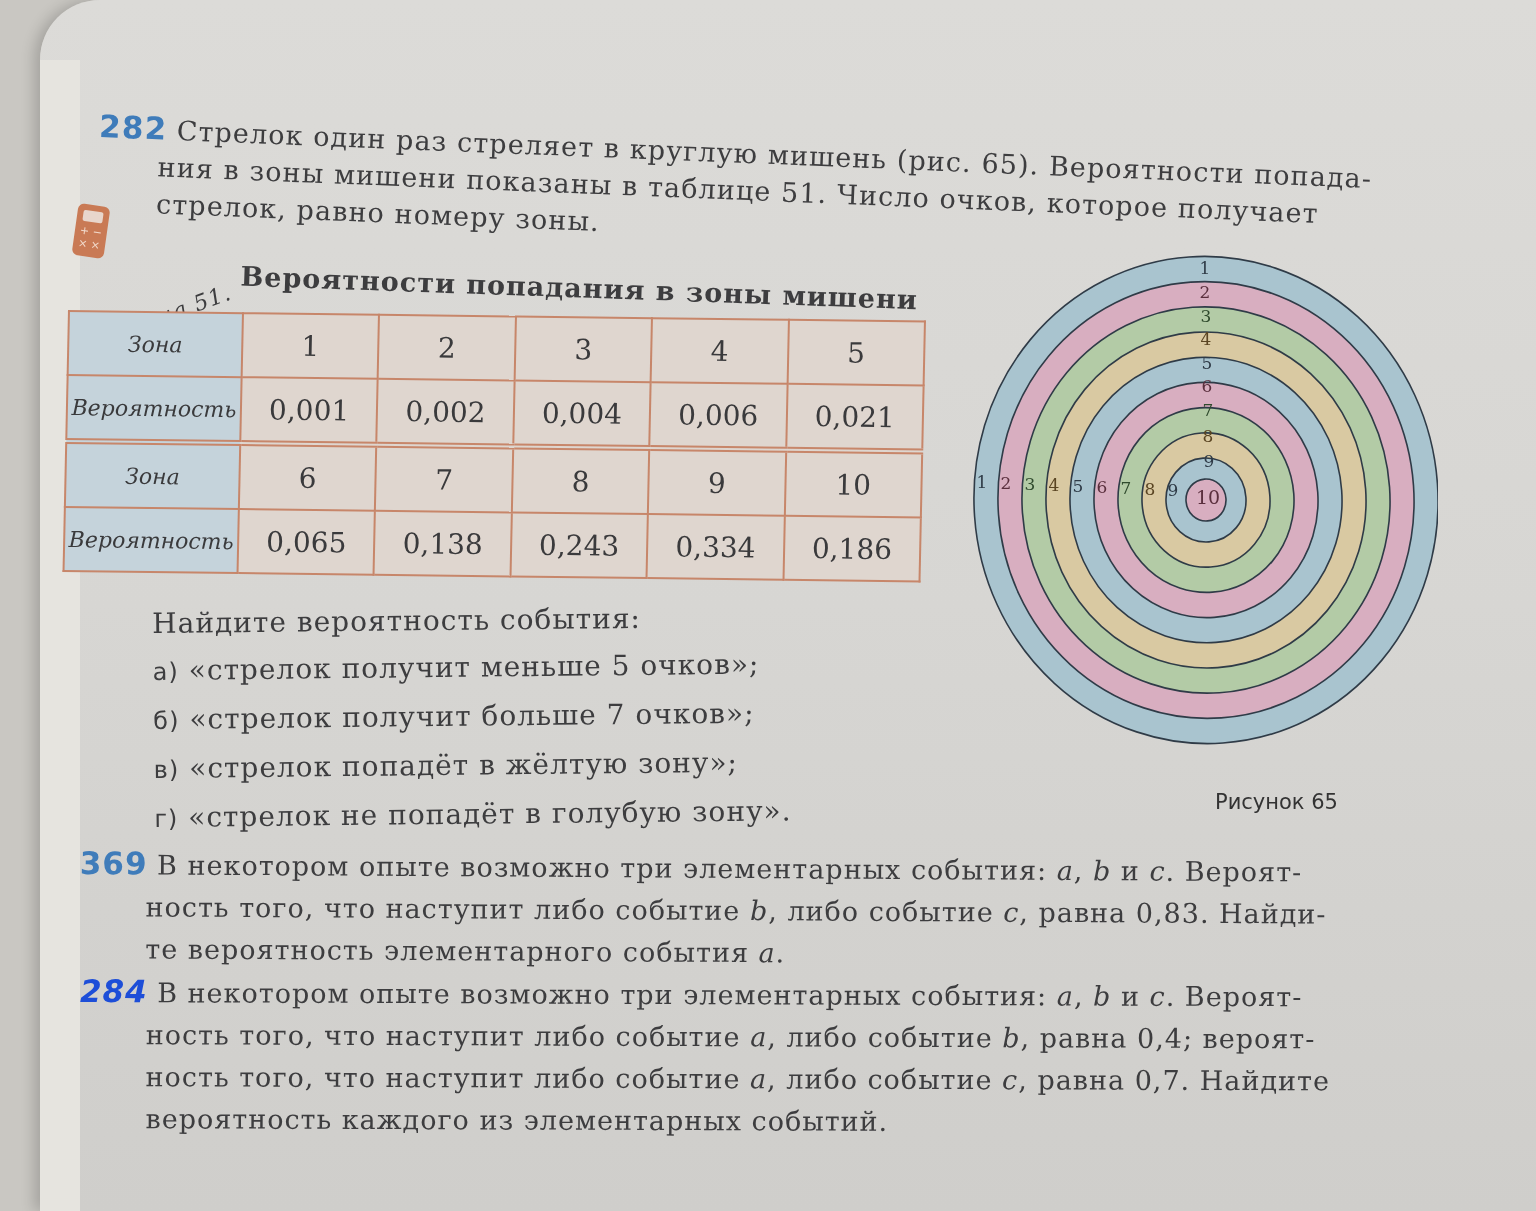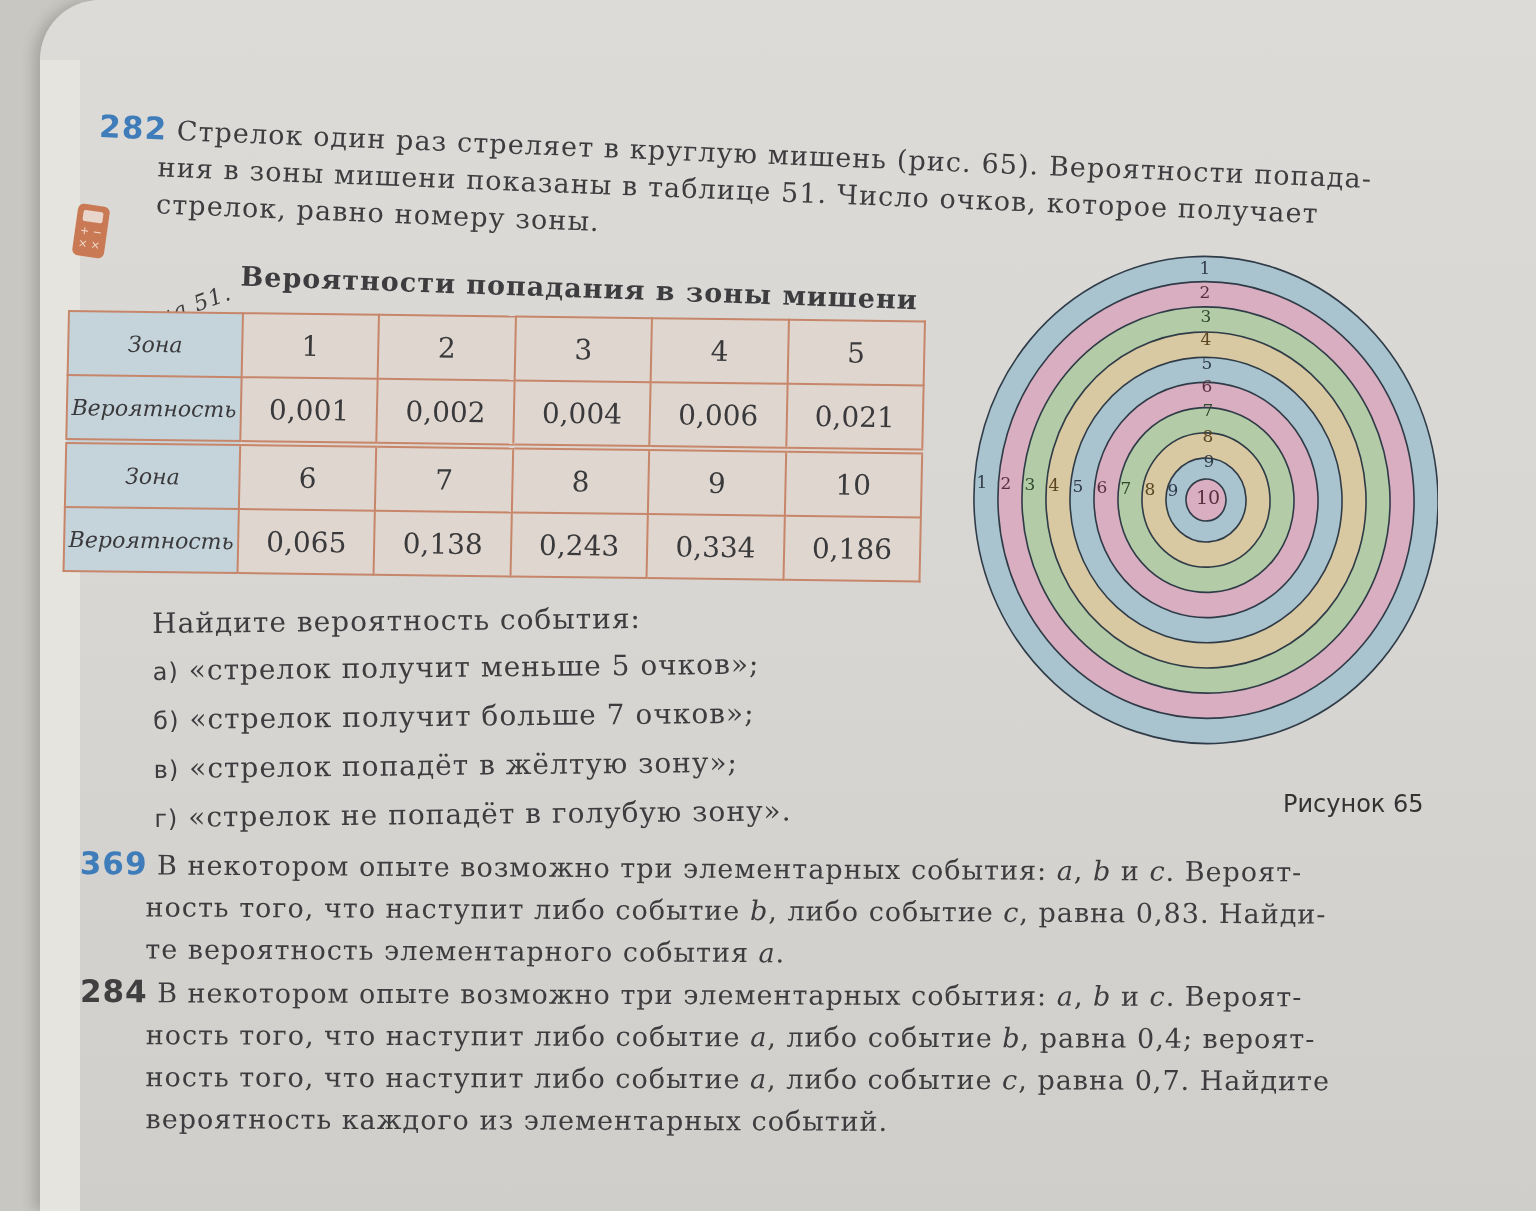--- a/index.html
+++ b/index.html
@@ -13,21 +13,21 @@
     position:absolute; left:40px; top:0; width:1496px; height:1211px;
     background:linear-gradient(180deg,#dcdbd8 0%,#d7d6d3 50%,#cfcecb 100%);
     border-top-left-radius:60px;
     box-shadow:-6px 0 14px rgba(0,0,0,0.18);
   }
   .leftedge { position:absolute; left:0; top:60px; width:40px; height:1151px; background:#e6e4df; }
   .skew-top { position:absolute; left:0; top:0; transform-origin:0 0; transform:rotate(2.2deg); }
 
   .pnum { font-family:"DejaVu Sans", sans-serif; font-weight:bold; font-size:31px; display:inline-block; }
   .pnum.blue { color:#3f7cba; }
-  .pnum.red { color:#404040; }
+  .pnum.red { color:#1d4ed8;font-style:italic; }
 
   .p282 { position:absolute; left:100px; top:108px; width:1340px; font-size:27px; line-height:37px; letter-spacing:1.1px; }
   .p282 .l1 { display:block; }
   .p282 .indent { display:block; padding-left:60px; }
 
   .calc { position:absolute; left:75px; top:205px; width:32px; height:52px; background:#c97a55; border-radius:6px; transform:rotate(8deg); }
   .calc .screen { position:absolute; left:6px; top:6px; width:20px; height:11px; background:#e8d6cc; border-radius:2px; }
   .calc .keys { position:absolute; left:4px; top:20px; width:24px; height:28px; color:#f1d9cb; font-family:"DejaVu Sans",sans-serif; font-size:11px; line-height:13px; text-align:center; }
 
   .tcap { position:absolute; left:80px; top:255px; transform-origin:0 0; transform:rotate(2deg); font-size:27px; font-weight:bold; letter-spacing:1px; white-space:nowrap; }
@@ -36,21 +36,21 @@
   .tbl { position:absolute; left:68px; top:310px; width:858px; transform-origin:0 0; transform:rotate(1.2deg) skewY(-0.5deg); }
   table { border-collapse:collapse; width:100%; }
   td { border:2px solid #c7866a; text-align:center; font-size:28px; height:60px; background:#dfd6cf; color:#3a3a3c; }
   td.hdr { width:170px; background:#c5d3db; font-style:italic; font-size:22px; }
   tr.sep td { border-top:6px double #c7866a; }
 
   .questions { position:absolute; left:152px; top:600px; font-size:28px; line-height:47px; letter-spacing:1px; transform-origin:0 0; transform:rotate(-0.6deg); }
   .questions .lbl { font-family:"DejaVu Sans",sans-serif; font-size:24px; }
 
   .target { position:absolute; left:968px; top:252px; width:470px; height:495px; }
-  .fig-caption { position:absolute; left:1283px; top:790px; font-family:"DejaVu Sans",sans-serif; font-size:24px; color:#333; }
+  .fig-caption { position:absolute; left:1215px; top:790px; font-family:"DejaVu Sans",sans-serif; font-size:21px; color:#333; }
 
   .prob { position:absolute; left:80px; width:1380px; font-size:27px; line-height:42px; letter-spacing:1px; }
   .prob .ind { padding-left:66px; display:block; }
   .prob i { font-style:italic; }
   .p283 { top:842px; transform-origin:0 0; transform:rotate(0.35deg); }
   .p284 { top:970px; transform-origin:0 0; transform:rotate(0.2deg); }
 </style>
 </head>
 <body>
 

